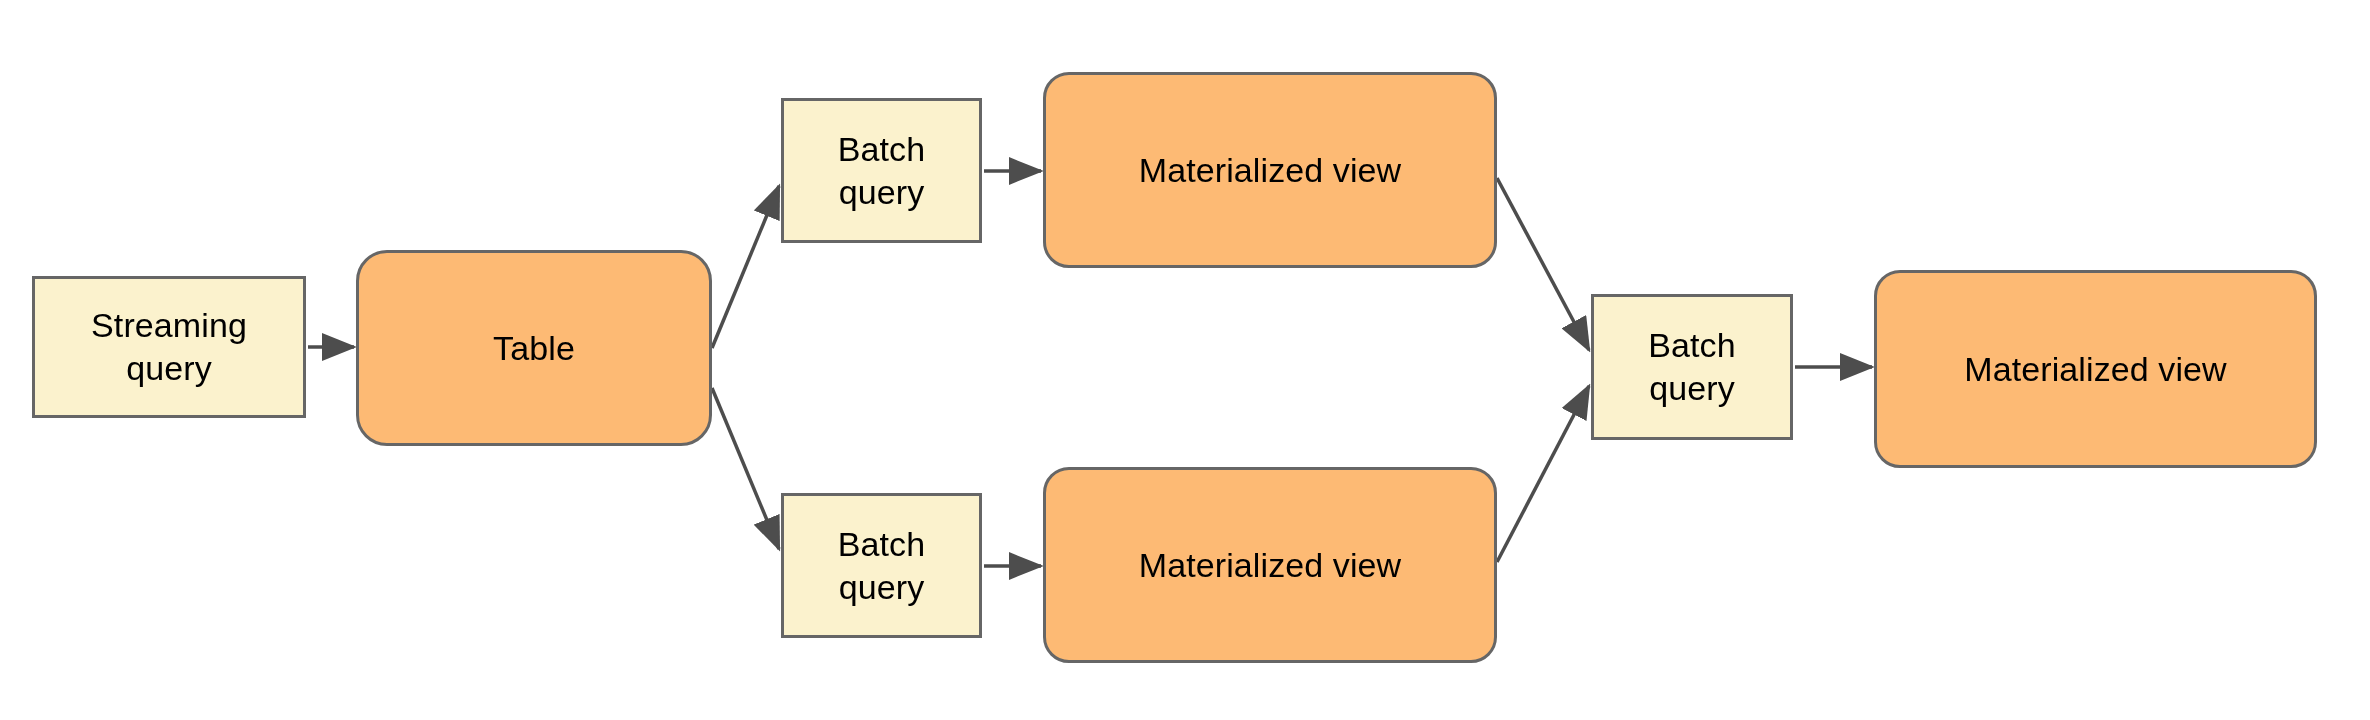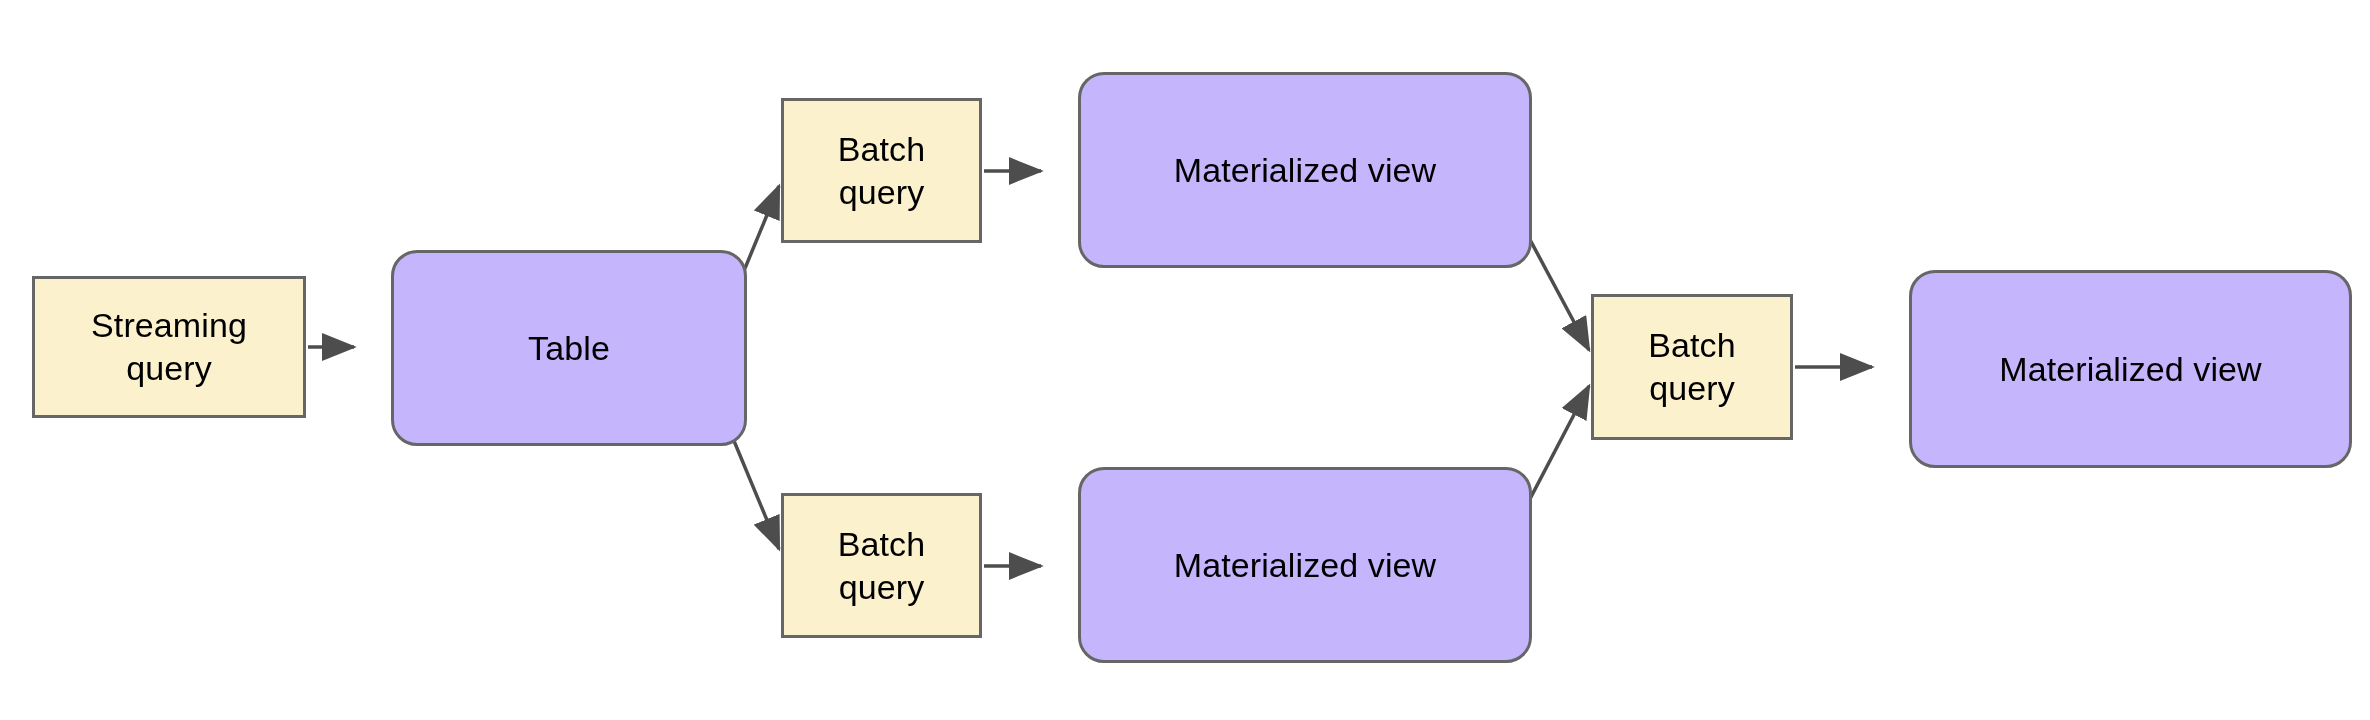--- a/index.html
+++ b/index.html
@@ -38,23 +38,22 @@
     letter-spacing: 0.1px;
     border: 3px solid #666666;
     white-space: pre-line;
   }
   .node.process {
     background: #fbf2cd;
     border-radius: 0;
     text-align: center;
   }
   .node.store {
-    background: #c4b5fd;
+    background: #fdba74;
     border-radius: 26px;
-    margin-left: 35px;
   }
   .node-label {
     display: block;
     padding: 0 6px;
   }
 </style>
 </head>
 <body>
 
 <div id="canvas">
@@ -97,21 +96,21 @@
     <g>
       <line x1="1795" y1="367" x2="1872" y2="367" stroke="#4d4d4d" stroke-width="3.5" marker-end="url(#arrowhead)"></line>
     </g>
   </svg>
 
   <div class="node process" style="left:32px; top:276px; width:274px; height:142px;">
     <span class="node-label">Streaming
 query</span>
   </div>
 
-  <div class="node store" style="left:356px; top:250px; width:356px; height:196px;">
+  <div class="node store" style="left:356px; top:250px; width:356px; height:196px;border-radius:31px;">
     <span class="node-label">Table</span>
   </div>
 
   <div class="node process" style="left:781px; top:98px; width:201px; height:145px;">
     <span class="node-label">Batch
 query</span>
   </div>
 
   <div class="node store" style="left:1043px; top:72px; width:454px; height:196px;">
     <span class="node-label">Materialized view</span>

